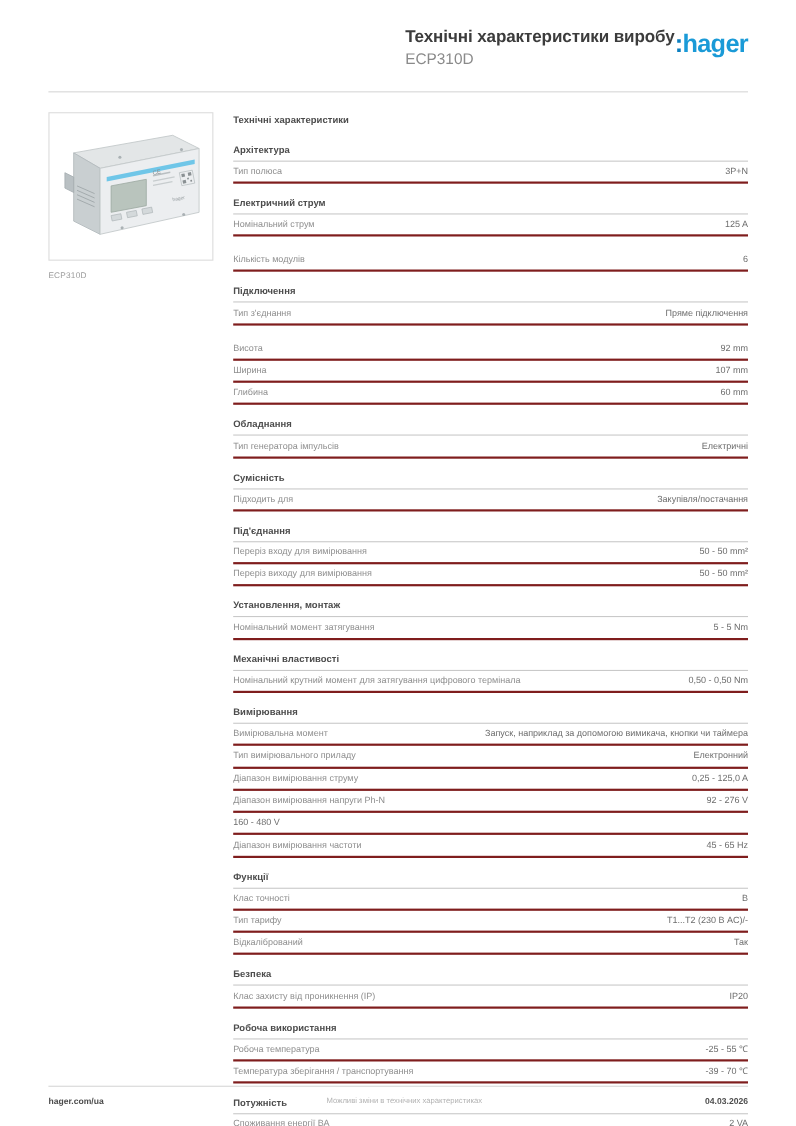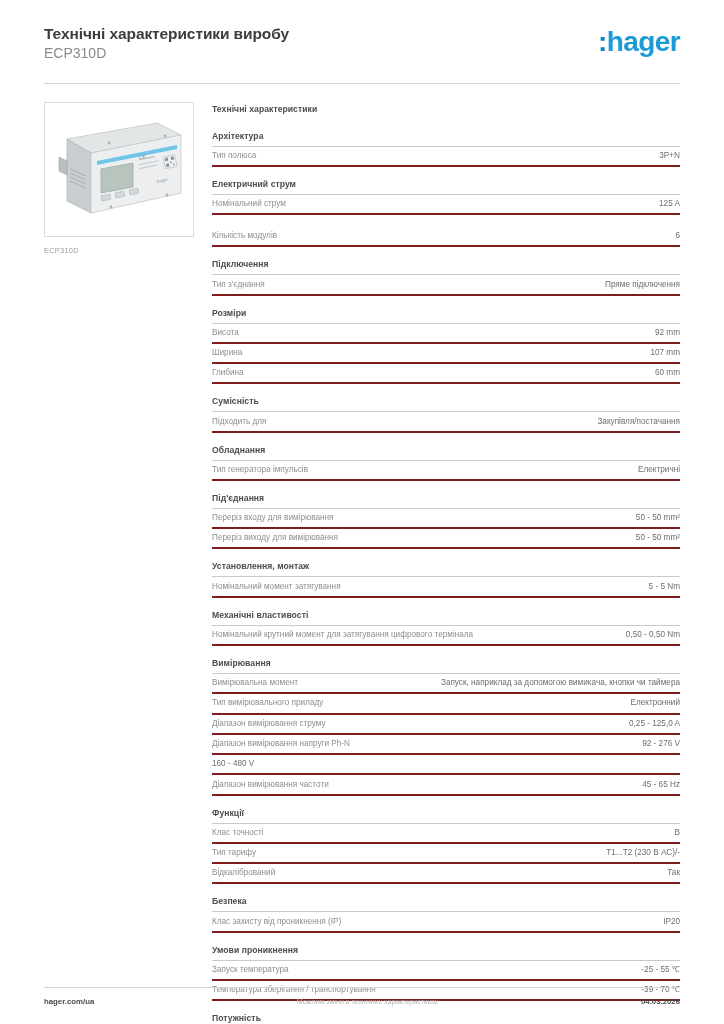--- a/index.html
+++ b/index.html
@@ -20,40 +20,40 @@
     height: 1024px;
     box-sizing: border-box;
     padding: 0 44px;
     position: relative;
   }
 
   
   .header {
     display: flex;
     align-items: flex-start;
-    justify-content: space-between;
+    justify-content: flex-end;
     padding-top: 22px;
   }
   .header-titles { padding-top: 2px; }
   .doc-title {
     font-size: 15.5px;
     font-weight: bold;
     color: #3c3c3c;
     letter-spacing: -0.1px;
     line-height: 1.25;
   }
   .doc-subtitle {
     font-size: 14px;
     font-weight: normal;
     color: #8a8a8a;
     line-height: 1.3;
     margin-top: 1px;
   }
   .logo {
-    font-size: 28px;
+    font-size: 23px;
     font-weight: bold;
     color: #1a9ad7;
     letter-spacing: -0.6px;
     line-height: 1;
     padding-top: 6px;
     white-space: nowrap;
   }
   .logo .colon { color: #0b7fc0; }
   .header-rule {
     border-top: 1px solid #d6d6d6;
@@ -265,46 +265,45 @@
             </div>
           </div>
           <div class="section">
             <div class="section-head">Підключення</div>
             <div class="row">
               <div class="row-label">Тип з'єднання</div>
               <div class="row-value">Пряме підключення</div>
             </div>
           </div>
           <div class="section">
-            <div class="section-head">Розміри</div>
             <div class="row">
               <div class="row-label">Висота</div>
               <div class="row-value">92 mm</div>
             </div>
             <div class="row">
               <div class="row-label">Ширина</div>
               <div class="row-value">107 mm</div>
             </div>
             <div class="row">
               <div class="row-label">Глибина</div>
               <div class="row-value">60 mm</div>
             </div>
           </div>
           <div class="section">
+            <div class="section-head">Обладнання</div>
+            <div class="row">
+              <div class="row-label">Тип генератора імпульсів</div>
+              <div class="row-value">Електричні</div>
+            </div>
+          </div>
+          <div class="section">
             <div class="section-head">Сумісність</div>
             <div class="row">
               <div class="row-label">Підходить для</div>
               <div class="row-value">Закупівля/постачання</div>
-            </div>
-          </div>
-          <div class="section">
-            <div class="section-head">Обладнання</div>
-            <div class="row">
-              <div class="row-label">Тип генератора імпульсів</div>
-              <div class="row-value">Електричні</div>
             </div>
           </div>
           <div class="section">
             <div class="section-head">Під'єднання</div>
             <div class="row">
               <div class="row-label">Переріз входу для вимірювання</div>
               <div class="row-value">50 - 50 mm²</div>
             </div>
             <div class="row">
               <div class="row-label">Переріз виходу для вимірювання</div>
@@ -367,23 +366,23 @@
             </div>
           </div>
           <div class="section">
             <div class="section-head">Безпека</div>
             <div class="row">
               <div class="row-label">Клас захисту від проникнення (IP)</div>
               <div class="row-value">IP20</div>
             </div>
           </div>
           <div class="section">
-            <div class="section-head">Умови проникнення</div>
-            <div class="row">
-              <div class="row-label">Запуск температура</div>
+            <div class="section-head">Робоча використання</div>
+            <div class="row">
+              <div class="row-label">Робоча температура</div>
               <div class="row-value">-25 - 55 ℃</div>
             </div>
             <div class="row">
               <div class="row-label">Температура зберігання / транспортування</div>
               <div class="row-value">-39 - 70 ℃</div>
             </div>
           </div>
           <div class="section">
             <div class="section-head">Потужність</div>
             <div class="row">

